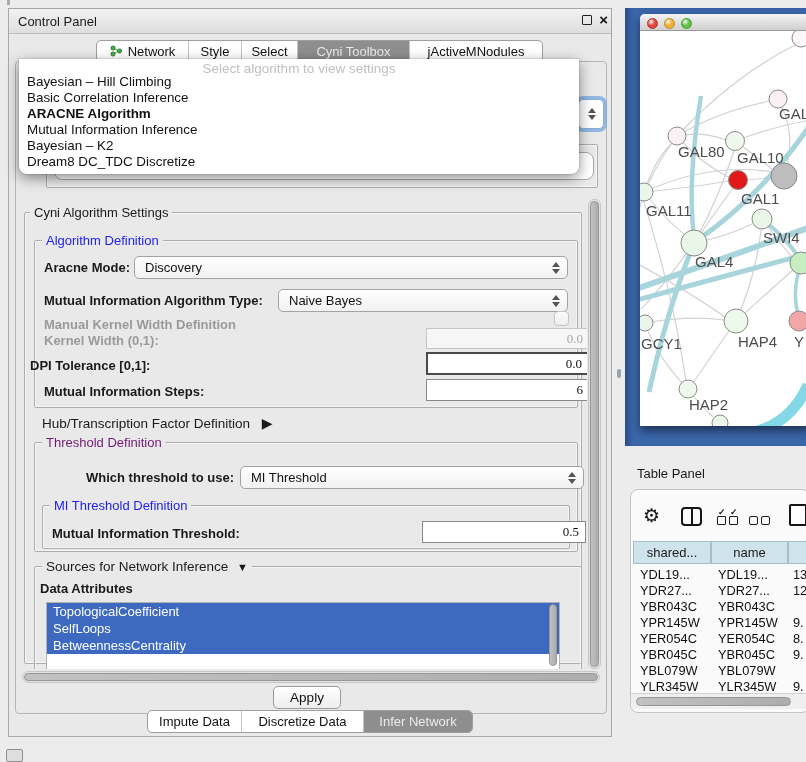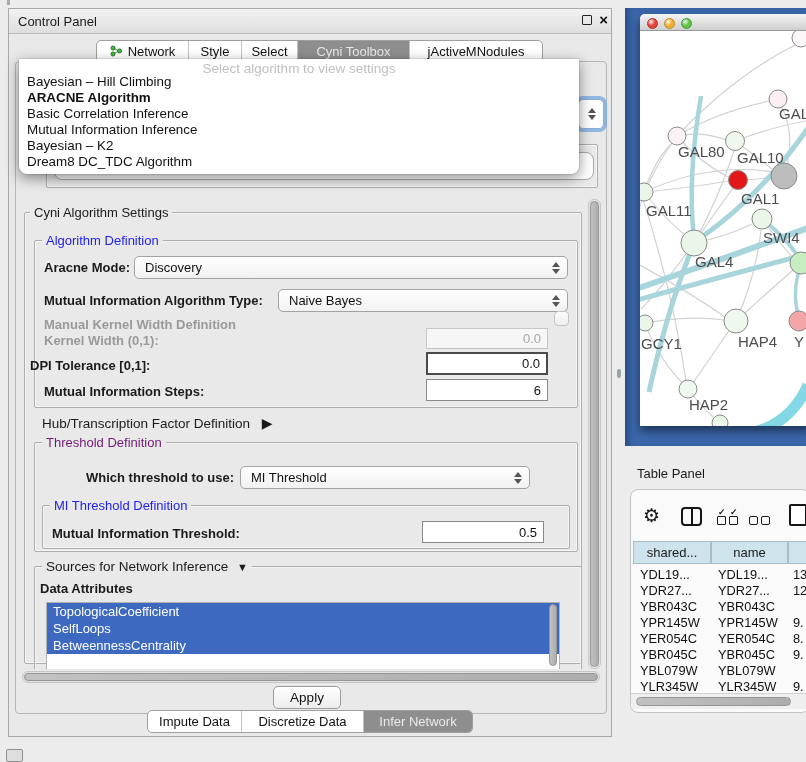--- a/index.html
+++ b/index.html
@@ -27,21 +27,21 @@
   .grp { position:absolute; border:1px solid #adadad; border-radius:2px; box-shadow:inset 0 0 0 1px rgba(255,255,255,.55); }
   .grp-label { position:absolute; background:#e9e9e9; padding:0 4px; font-size:13px; line-height:15px; color:#1a1a1a; white-space:nowrap; }
   .fld-label { position:absolute; font-size:13px; font-weight:bold; color:#1a1a1a; white-space:nowrap; }
   .fld-label.dis { color:#9a9a9a; }
 
   .combo { position:absolute; background:linear-gradient(#ffffff,#f1f1f1); border:1px solid #a3a3a3; border-radius:5px; font-size:13px; color:#111; display:flex; align-items:center; padding:0 22px 0 10px; }
   .arrows { position:absolute; right:7px; top:50%; margin-top:-7px; width:8px; height:14px; }
   .arrows:before { content:""; position:absolute; left:0; top:1px; border-left:4px solid transparent; border-right:4px solid transparent; border-bottom:5px solid #555; }
   .arrows:after  { content:""; position:absolute; left:0; bottom:1px; border-left:4px solid transparent; border-right:4px solid transparent; border-top:5px solid #555; }
 
-  .tfield { position:absolute; border:1px solid #989898; background:#fff; font-size:13px; color:#111; text-align:right; padding:0 6px; font-family:Liberation Sans, sans-serif; width:122px; height:21px; }
+  .tfield { position:absolute; border:1px solid #989898; background:#fff; font-size:13px; color:#111; text-align:right; padding:0 6px; font-family:Liberation Serif, serif; width:164px; height:21px; }
   .tfield.dis { background:#f6f6f6; color:#a8a8a8; border-color:#c6c6c6; }
   .checkbox { position:absolute; width:15px; height:15px; border:1px solid #c4c4c4; border-radius:4px; background:linear-gradient(#fbfbfb,#efefef); }
 
   .scroll-track-v { position:absolute; background:#e2e2e2; border:1px solid #c6c6c6; border-radius:6px; }
   .scroll-thumb { position:absolute; background:linear-gradient(90deg,#c2c2c2,#adadad); border:1px solid #969696; border-radius:6px; }
   .scroll-track-h { position:absolute; background:#e2e2e2; border:1px solid #c6c6c6; border-radius:6px; }
 
   
   .popup { position:absolute; left:10px; top:50px; width:560px; height:115px; background:#fff; border-radius:0 0 8px 8px; box-shadow:0 4px 14px rgba(0,0,0,.45), 0 0 0 1px rgba(0,0,0,.08); z-index:40; }
   .popup-placeholder { display:block; text-align:center; font-size:13.5px; color:#bfbfbf; padding-top:2px; height:15px; }
@@ -152,21 +152,21 @@
 
         <div class="abs" style="left:20px;top:217px;font-size:13.5px;color:#1a1a1a;white-space:nowrap;">
           <span>Hub/Transcription Factor Definition</span>
           <span style="margin-left:8px;font-size:14px;">▶</span>
         </div>
 
         <div class="grp" style="left:12px;top:244px;width:544px;height:110px;"></div>
         <div class="grp-label" style="left:20px;top:237px;color:#701a75;">Threshold Definition</div>
 
         <div class="fld-label" style="left:64px;top:272px;">Which threshold to use:</div>
-        <div class="combo" style="left:218px;top:268px;width:290px;height:23px;">
+        <div class="combo" style="left:218px;top:268px;width:344px;height:23px;">
           <span>MI Threshold</span>
           <span class="arrows"></span>
         </div>
 
         <div class="grp" style="left:20px;top:307px;width:528px;height:44px;"></div>
         <div class="grp-label" style="left:28px;top:300px;color:#2222ee;">MI Threshold Definition</div>
         <div class="fld-label" style="left:30px;top:328px;">Mutual Information Threshold:</div>
         <input class="tfield" readonly="" style="left: 400px; top: 323px; height: 22px; border-color: rgb(138, 138, 138); padding-left: 42px;" value="0.5">
 
         <div class="grp" style="left:12px;top:368px;width:548px;height:110px;"></div>
@@ -192,25 +192,25 @@
 
       <div class="btn" style="left:257px;top:624px;width:68px;height:23px;">
         <span>Apply</span>
       </div>
     </div>
 
     <div class="popup">
       <span class="popup-placeholder">Select algorithm to view settings</span>
       <div>
           <div class="popup-item">Bayesian – Hill Climbing</div>
+          <div class="popup-item">Basic Correlation Inference</div>
           <div class="popup-item bold">ARACNE Algorithm</div>
-          <div class="popup-item">Basic Correlation Inference</div>
           <div class="popup-item">Mutual Information Inference</div>
           <div class="popup-item">Bayesian – K2</div>
-          <div class="popup-item">Dream8 DC_TDC Algorithm</div>
+          <div class="popup-item">Dream8 DC_TDC Discretize</div>
         </div>
     </div>
 
     <div class="seg" style="left:138px;top:701px;height:23px;">
         <div class="s" style="width: 94px;">
           <span>Impute Data</span>
         </div>
         <div class="s" style="width: 122px;">
           <span>Discretize Data</span>
         </div>

